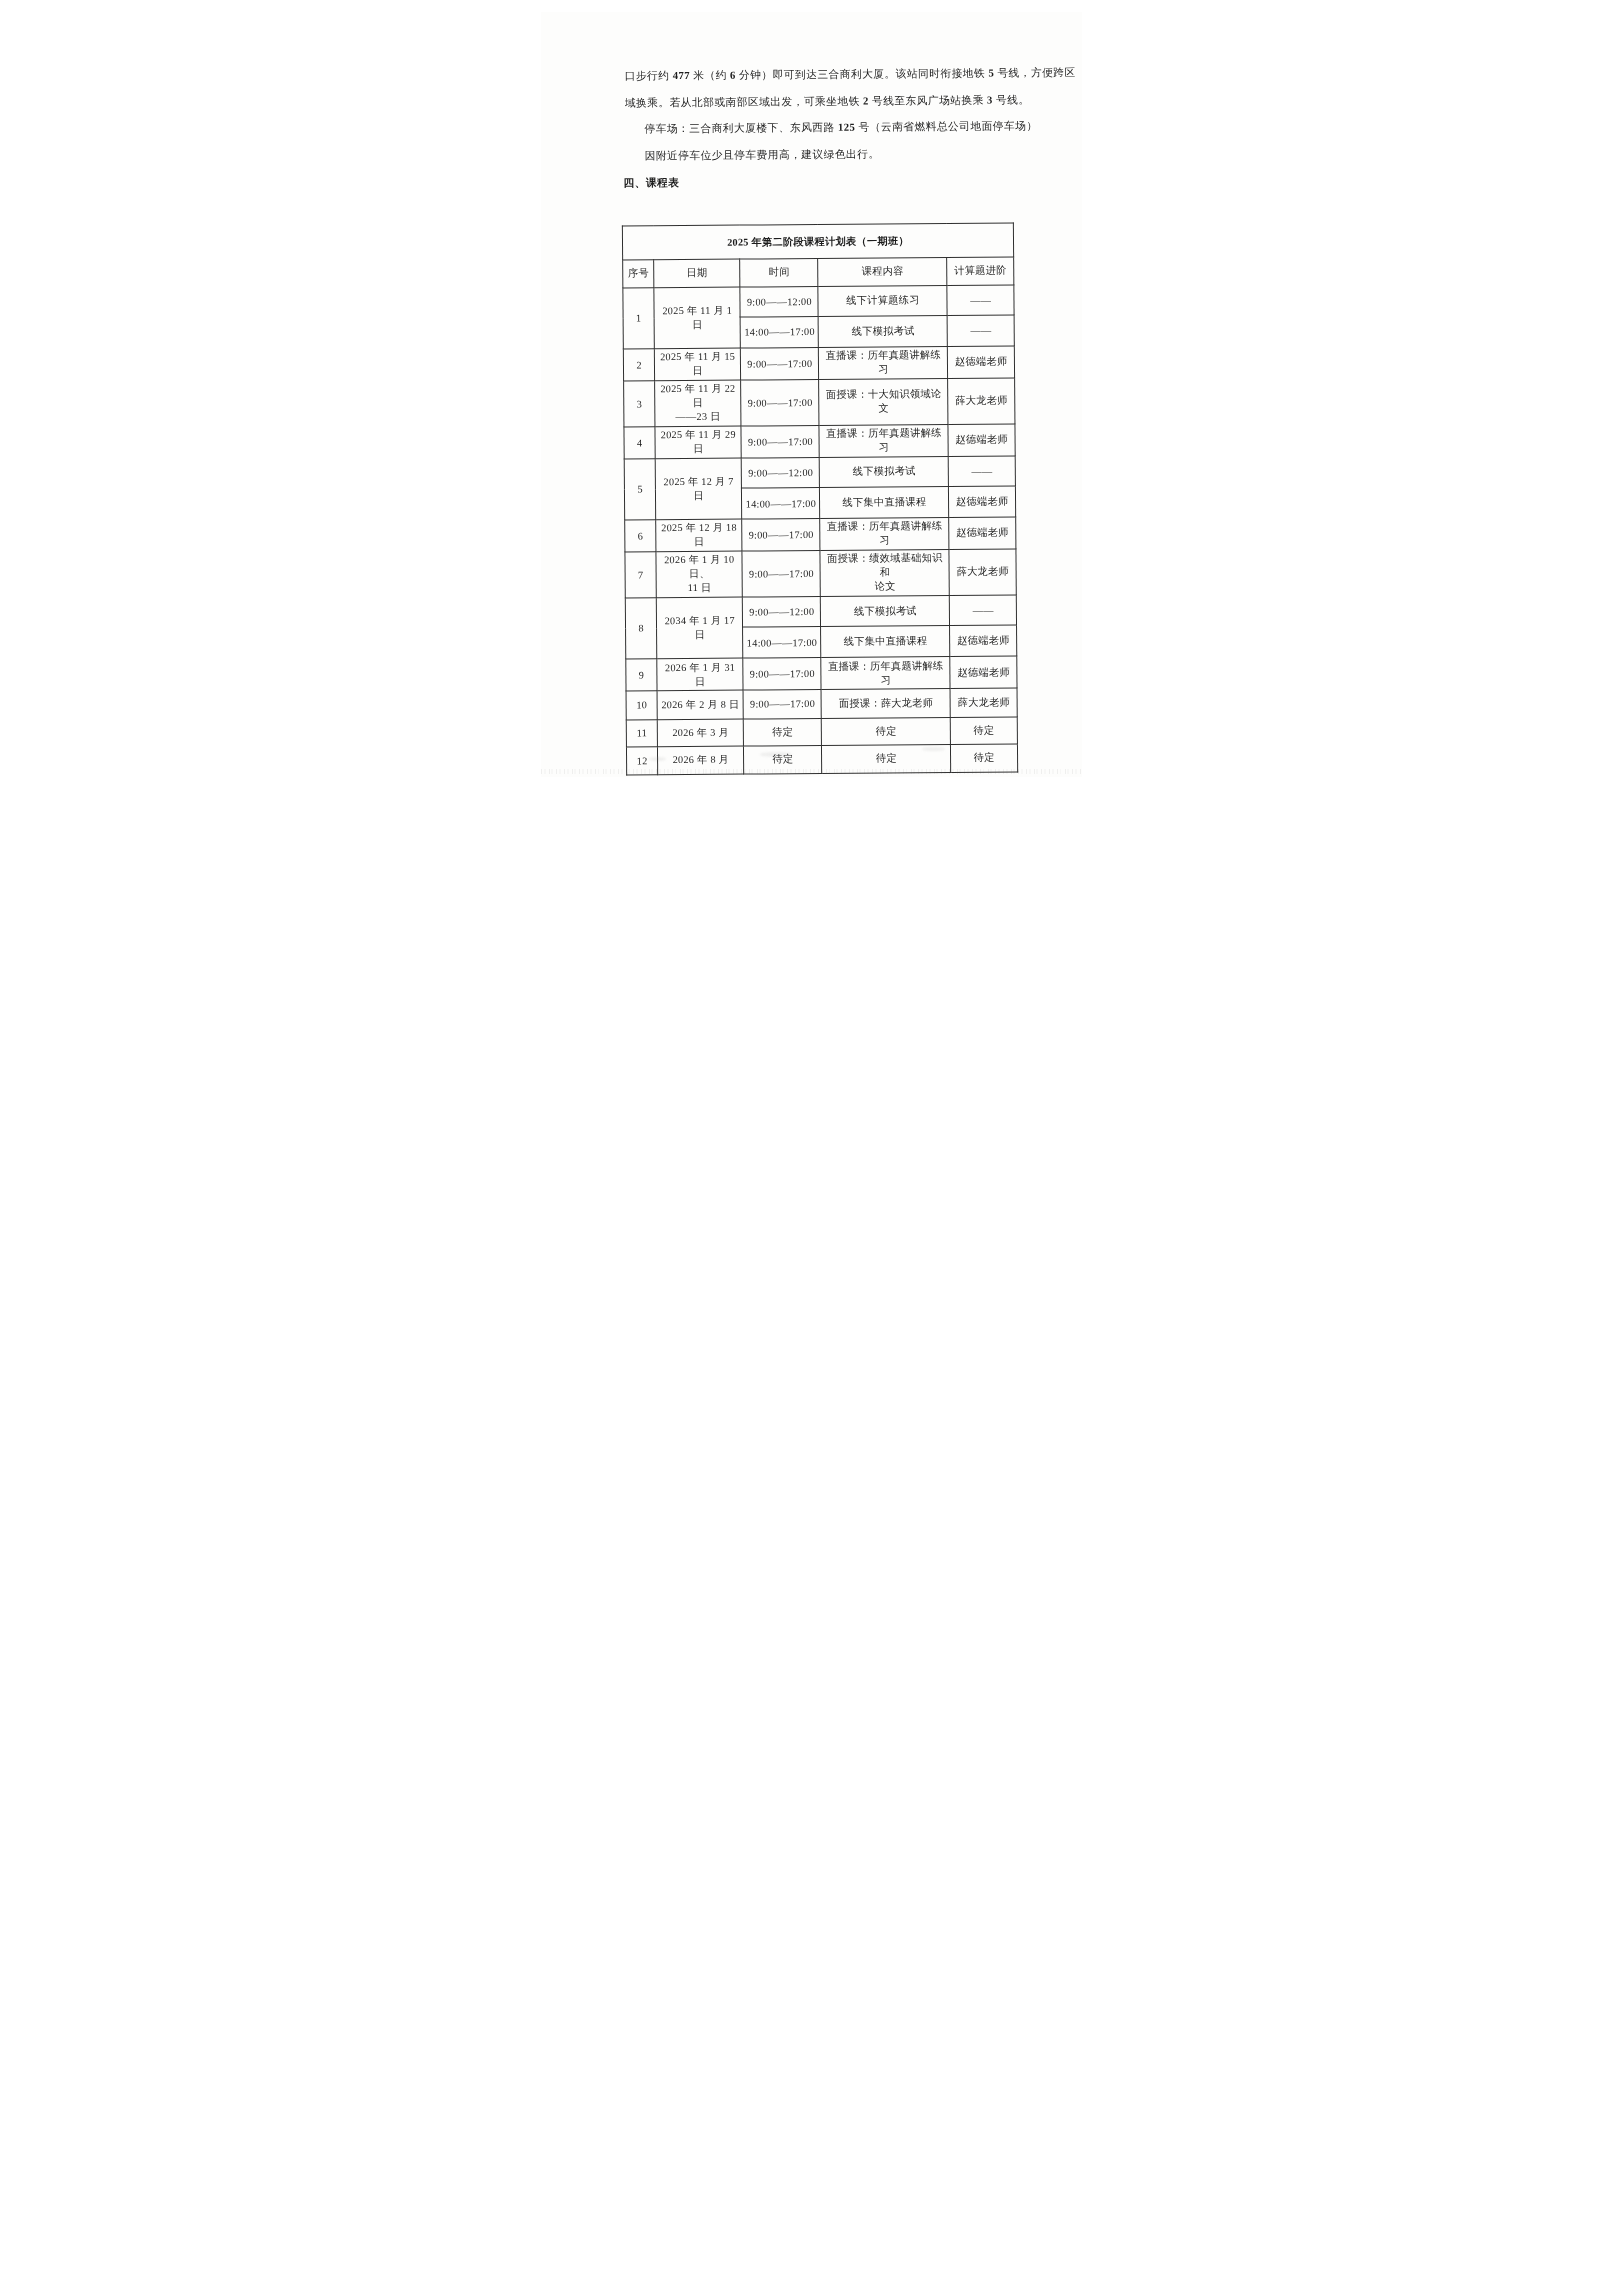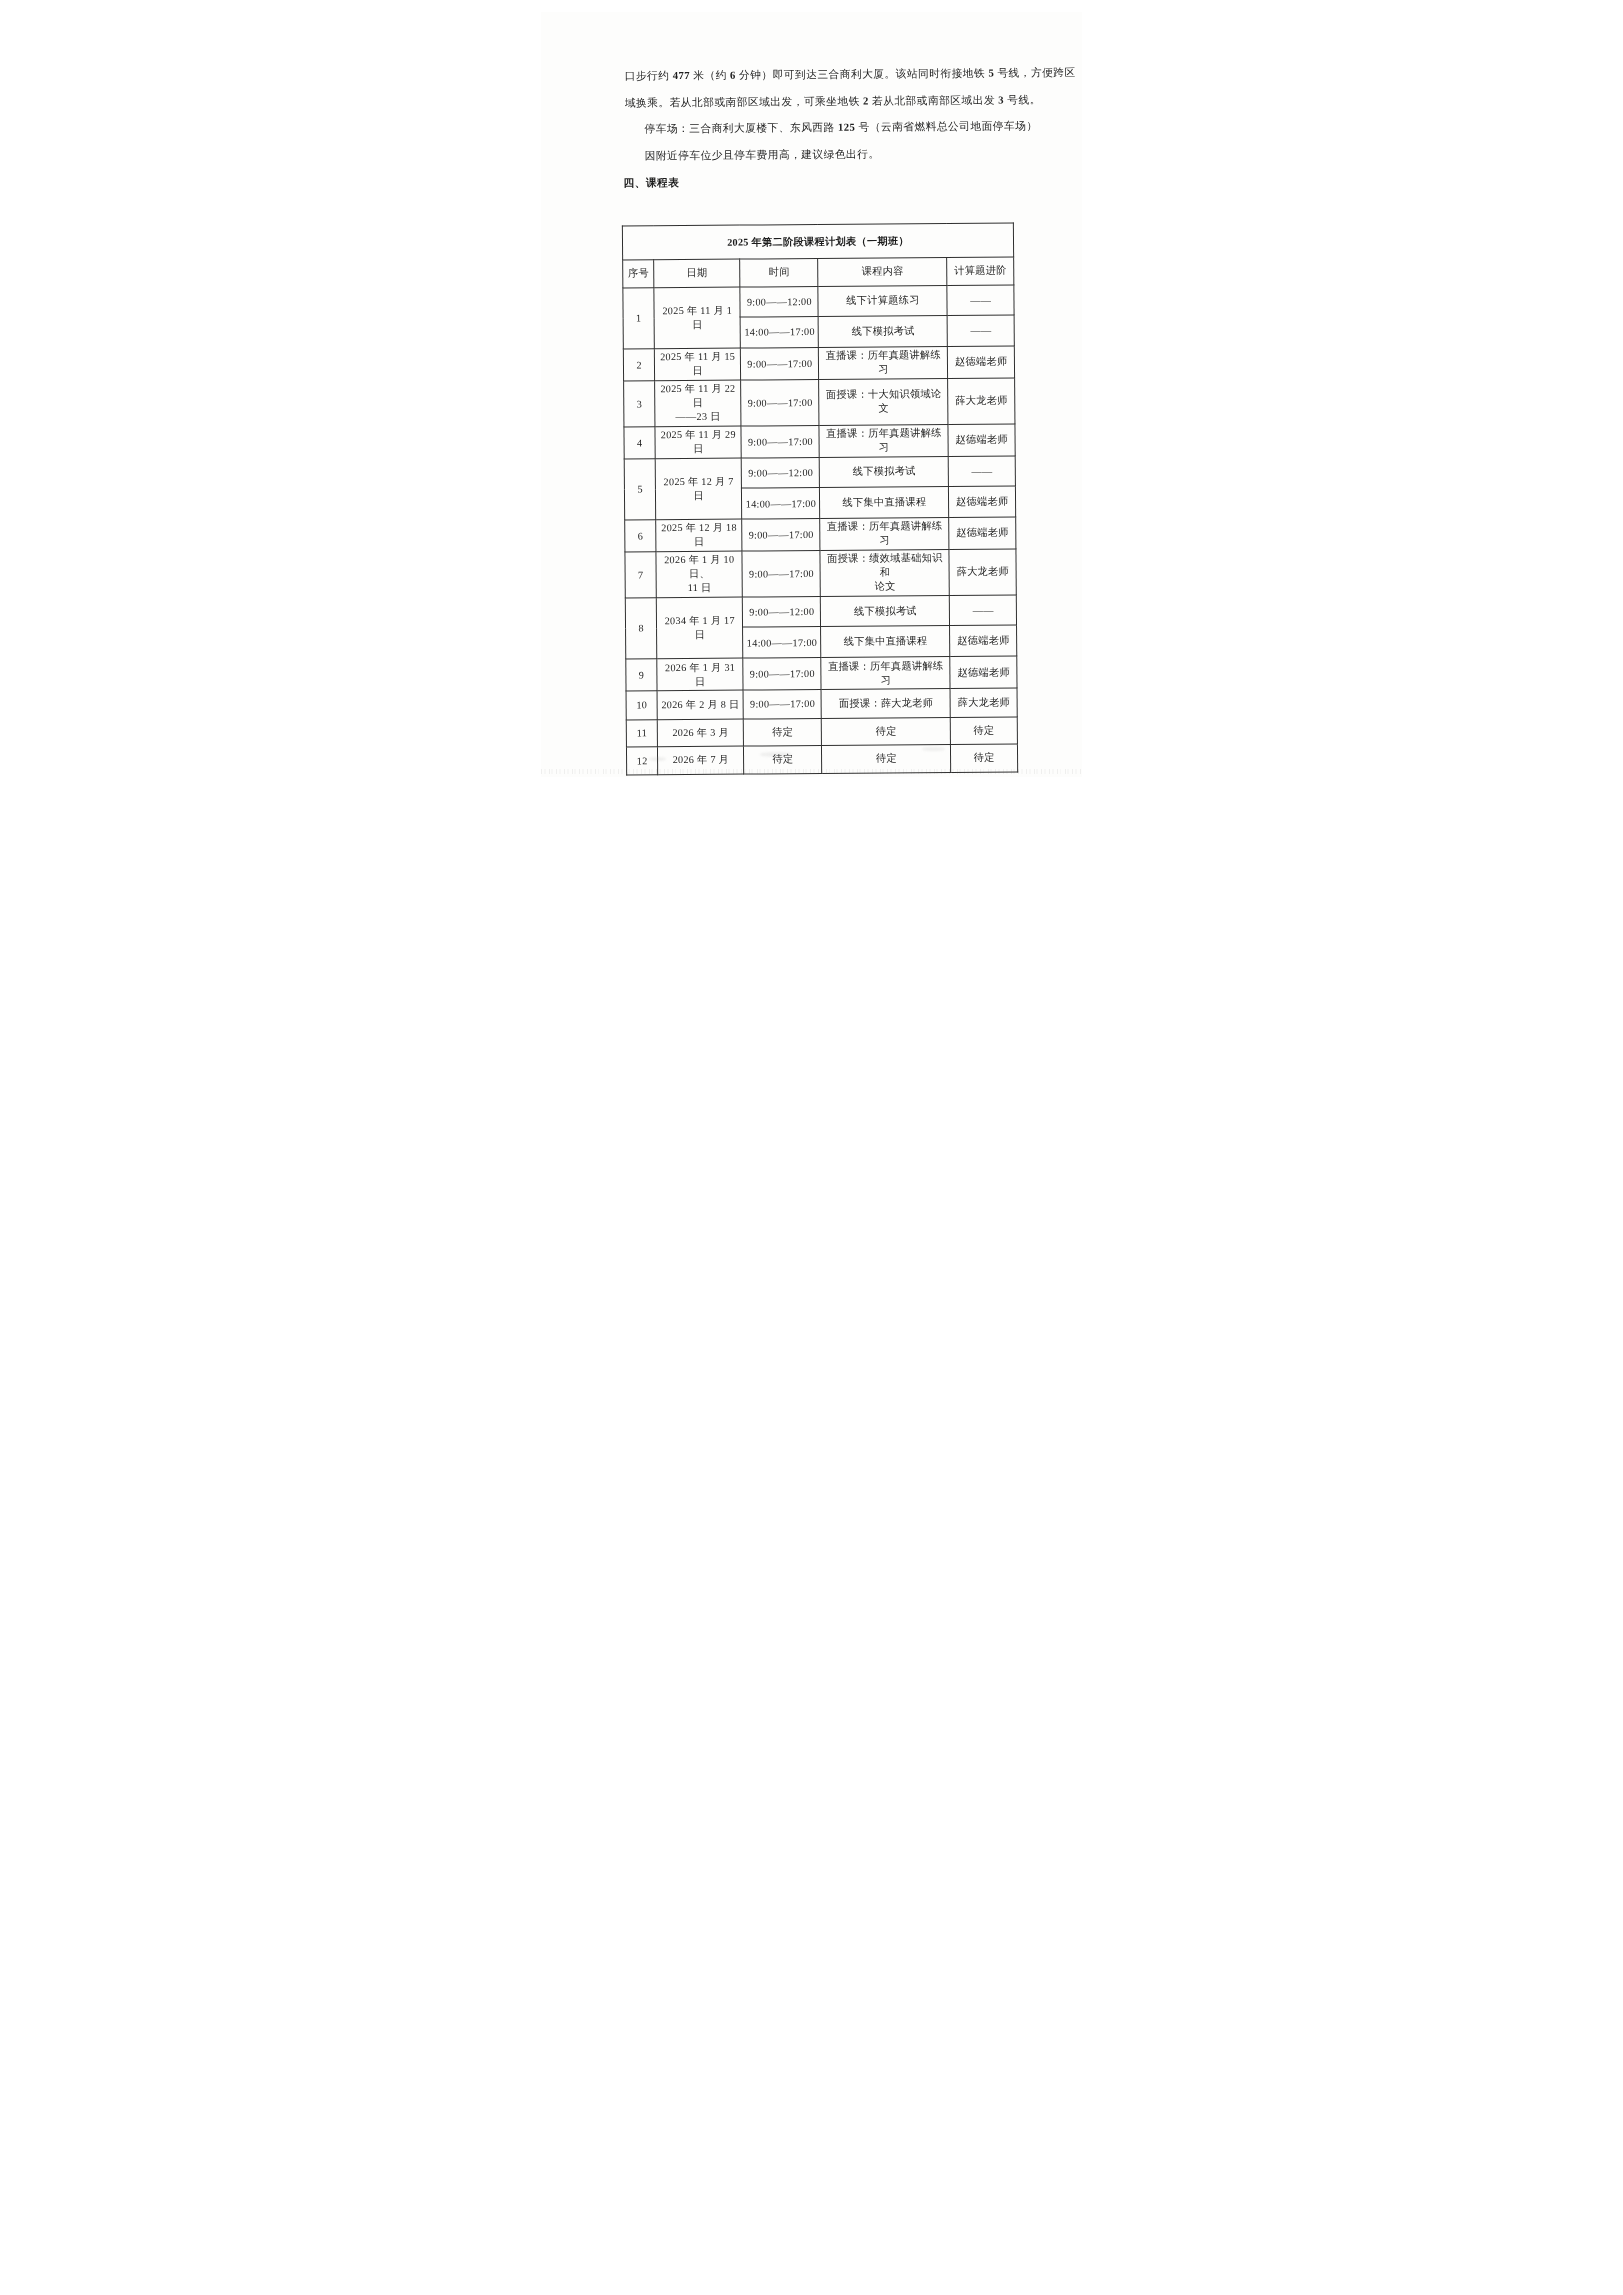--- a/index.html
+++ b/index.html
@@ -75,21 +75,21 @@
   }
 </style>
 </head>
 <body>
 
 <div class="page">
   <div class="sheet">
 
     <div class="intro">
       <div class="intro-line"><span>口步行约 </span><span class="seg-b">477</span><span> 米（约 </span><span class="seg-b">6</span><span> 分钟）即可到达三合商利大厦。该站同时衔接地铁 </span><span class="seg-b">5</span><span> 号线，方便跨区</span></div>
-      <div class="intro-line"><span>域换乘。若从北部或南部区域出发，可乘坐地铁 </span><span class="seg-b">2</span><span> 若从北部或南部区域出发 </span><span class="seg-b">3</span><span> 号线。</span></div>
+      <div class="intro-line"><span>域换乘。若从北部或南部区域出发，可乘坐地铁 </span><span class="seg-b">2</span><span> 号线至东风广场站换乘 </span><span class="seg-b">3</span><span> 号线。</span></div>
       <div class="intro-line indent"><span>停车场：三合商利大厦楼下、东风西路 </span><span class="seg-b">125</span><span> 号（云南省燃料总公司地面停车场）</span></div>
       <div class="intro-line indent"><span>因附近停车位少且停车费用高，建议绿色出行。</span></div>
     </div>
 
     <div class="section-heading">四、课程表</div>
 
     <div class="schedule">
       <table class="course">
         <colgroup>
           <col style="width:8%">
@@ -208,21 +208,21 @@
           <tr class="r-sm">
             <td>11</td>
             <td>2026 年 3 月</td>
             <td>待定</td>
             <td>待定</td>
             <td>待定</td>
           </tr>
 
           <tr class="r-sm">
             <td>12</td>
-            <td>2026 年 7 月</td>
+            <td>2026 年 8 月</td>
             <td>待定</td>
             <td>待定</td>
             <td>待定</td>
           </tr>
         </tbody>
       </table>
 
     </div>
 
   </div>

